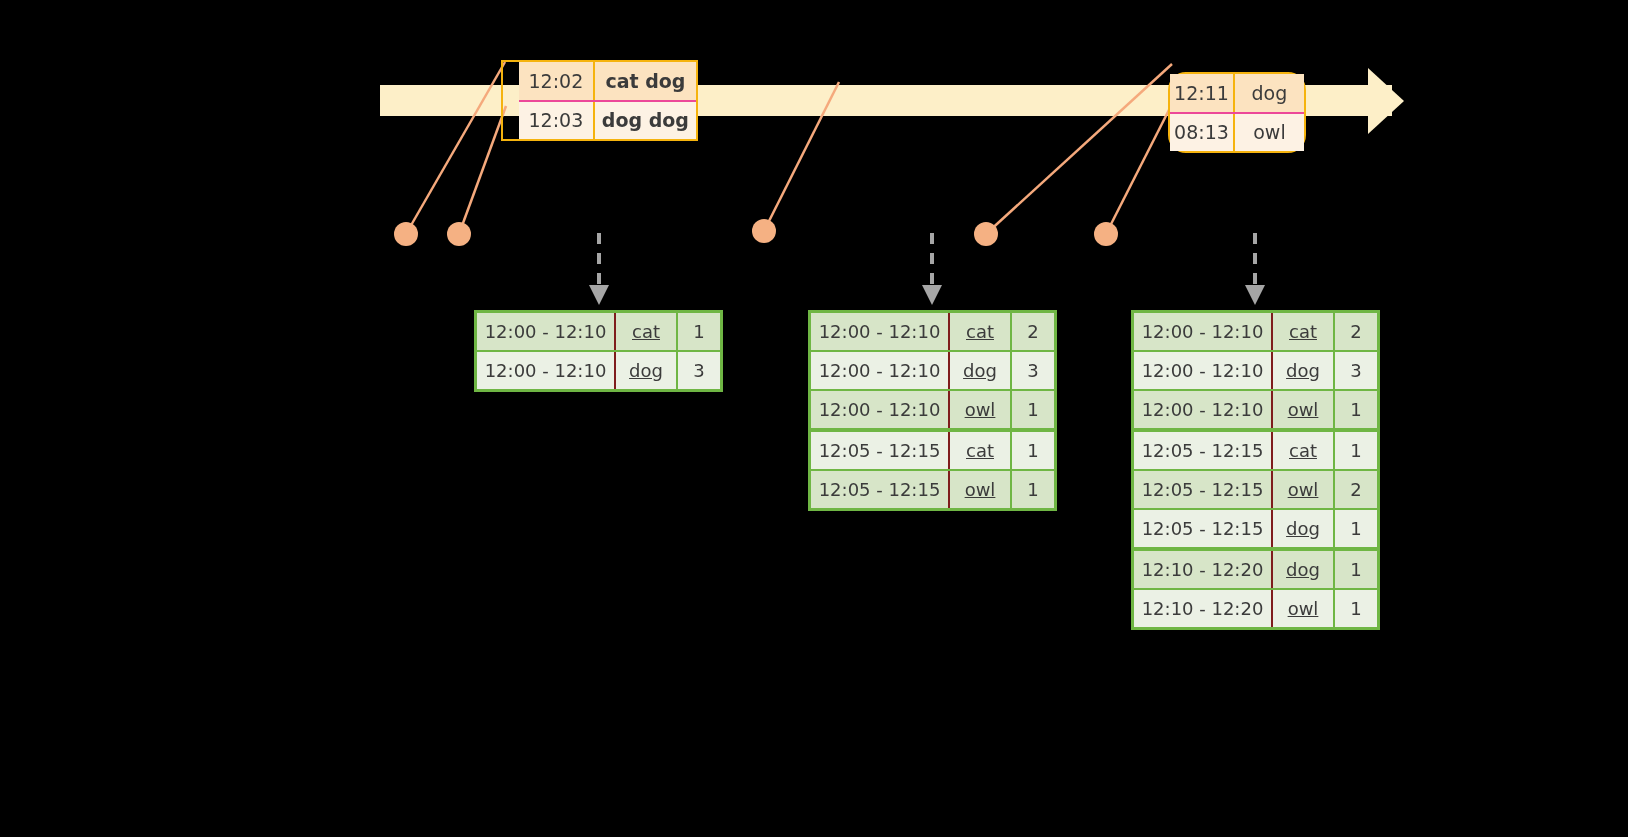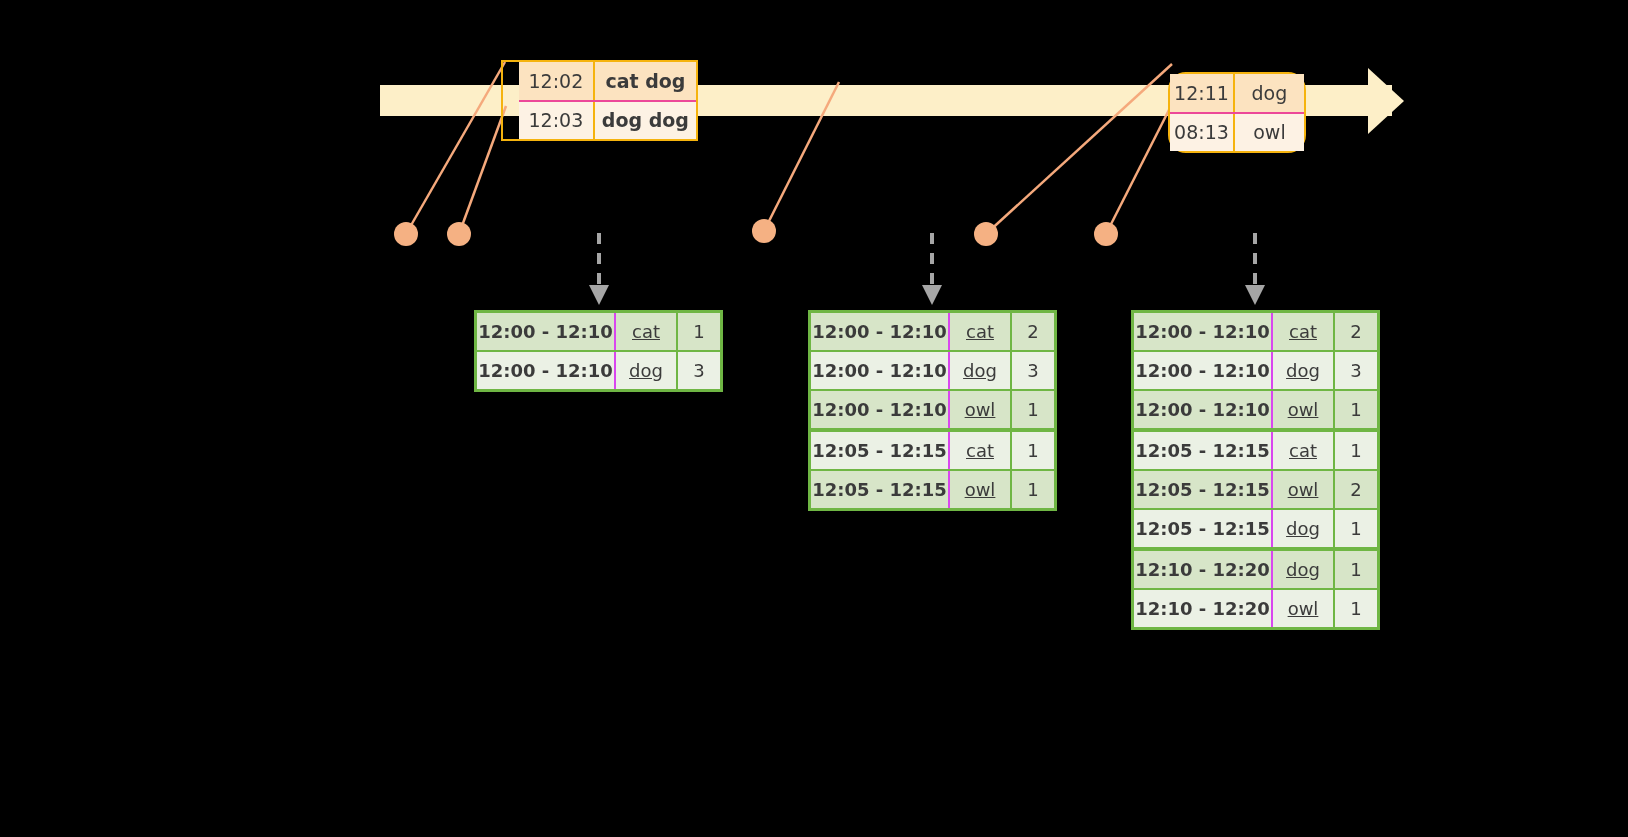--- a/index.html
+++ b/index.html
@@ -36,21 +36,21 @@
   .conn-svg{position:absolute;left:0;top:0;width:1628px;height:837px;
             pointer-events:none;}
 
   
   .rtable{position:absolute;border:3px solid #6FB644;box-sizing:border-box;}
   .rrow{display:flex;height:37px;border-top:2px solid #6FB644;}
   .rrow:first-child{border-top:none;}
   .rrow.group-start{border-top:4px solid #6FB644;}
   .rcell{display:flex;align-items:center;justify-content:center;
          font-size:18px;color:#3b3b3b;box-sizing:border-box;}
-  .rcell.win{border-right:2px solid #d946ef;font-weight:bold;}
+  .rcell.win{border-right:2px solid #7f1d1d;}
   .rcell.key{border-right:2px solid #6FB644;text-decoration:underline;}
   .shadeA{background:#D7E5C8;}
   .shadeB{background:#EBF1E5;}
 
   #tbl1{left:474px;top:310px;width:249px;}
   #tbl1 .win{width:139px;} #tbl1 .key{width:62px;} #tbl1 .cnt{width:42px;}
   #tbl2{left:808px;top:310px;width:249px;}
   #tbl2 .win{width:139px;} #tbl2 .key{width:62px;} #tbl2 .cnt{width:42px;}
   #tbl3{left:1131px;top:310px;width:249px;}
   #tbl3 .win{width:139px;} #tbl3 .key{width:62px;} #tbl3 .cnt{width:42px;}

